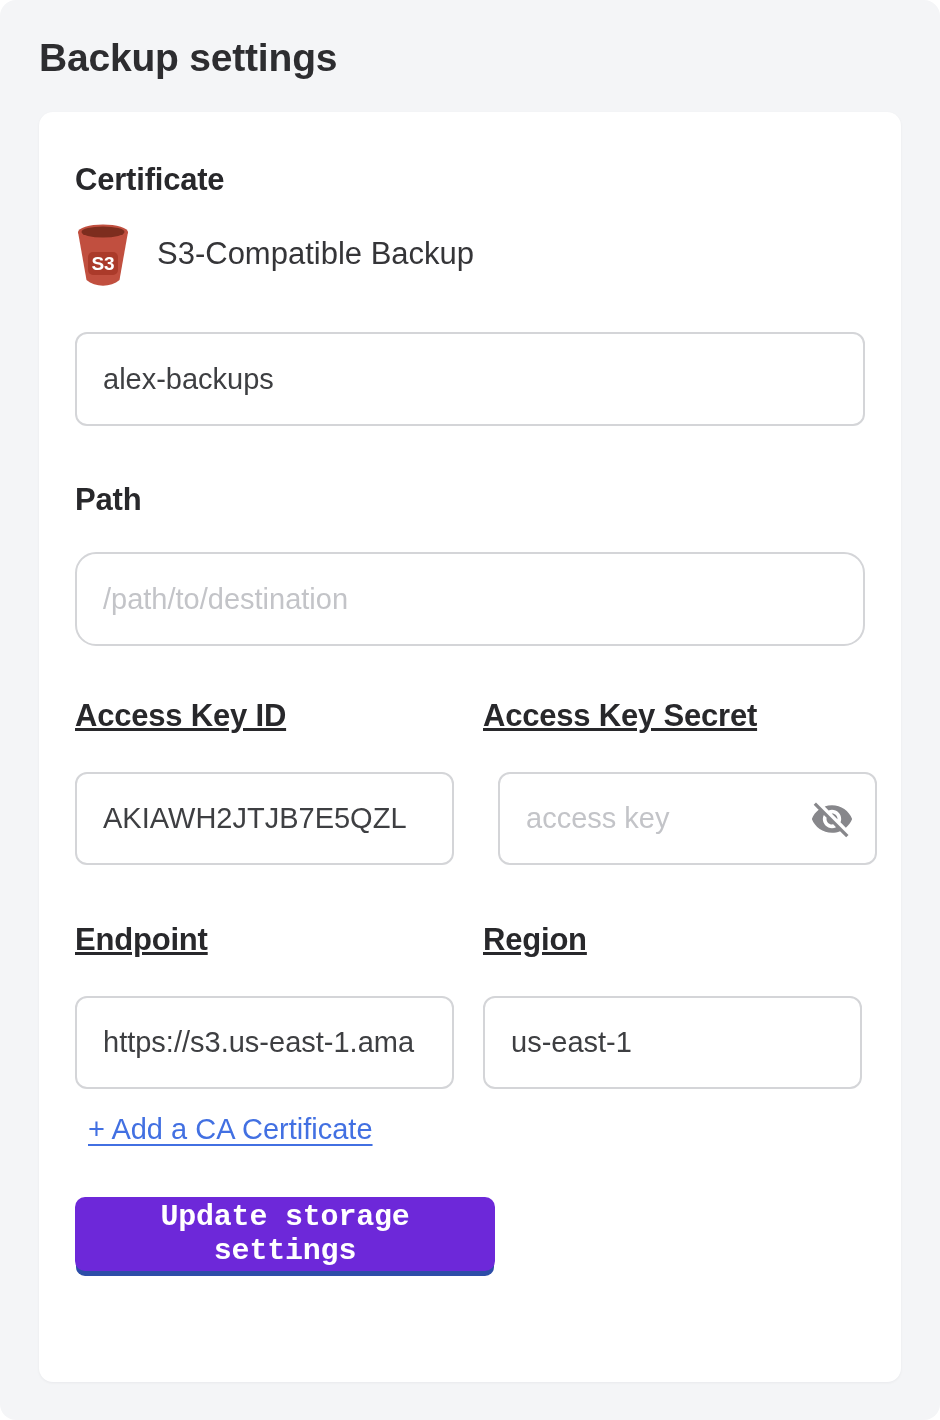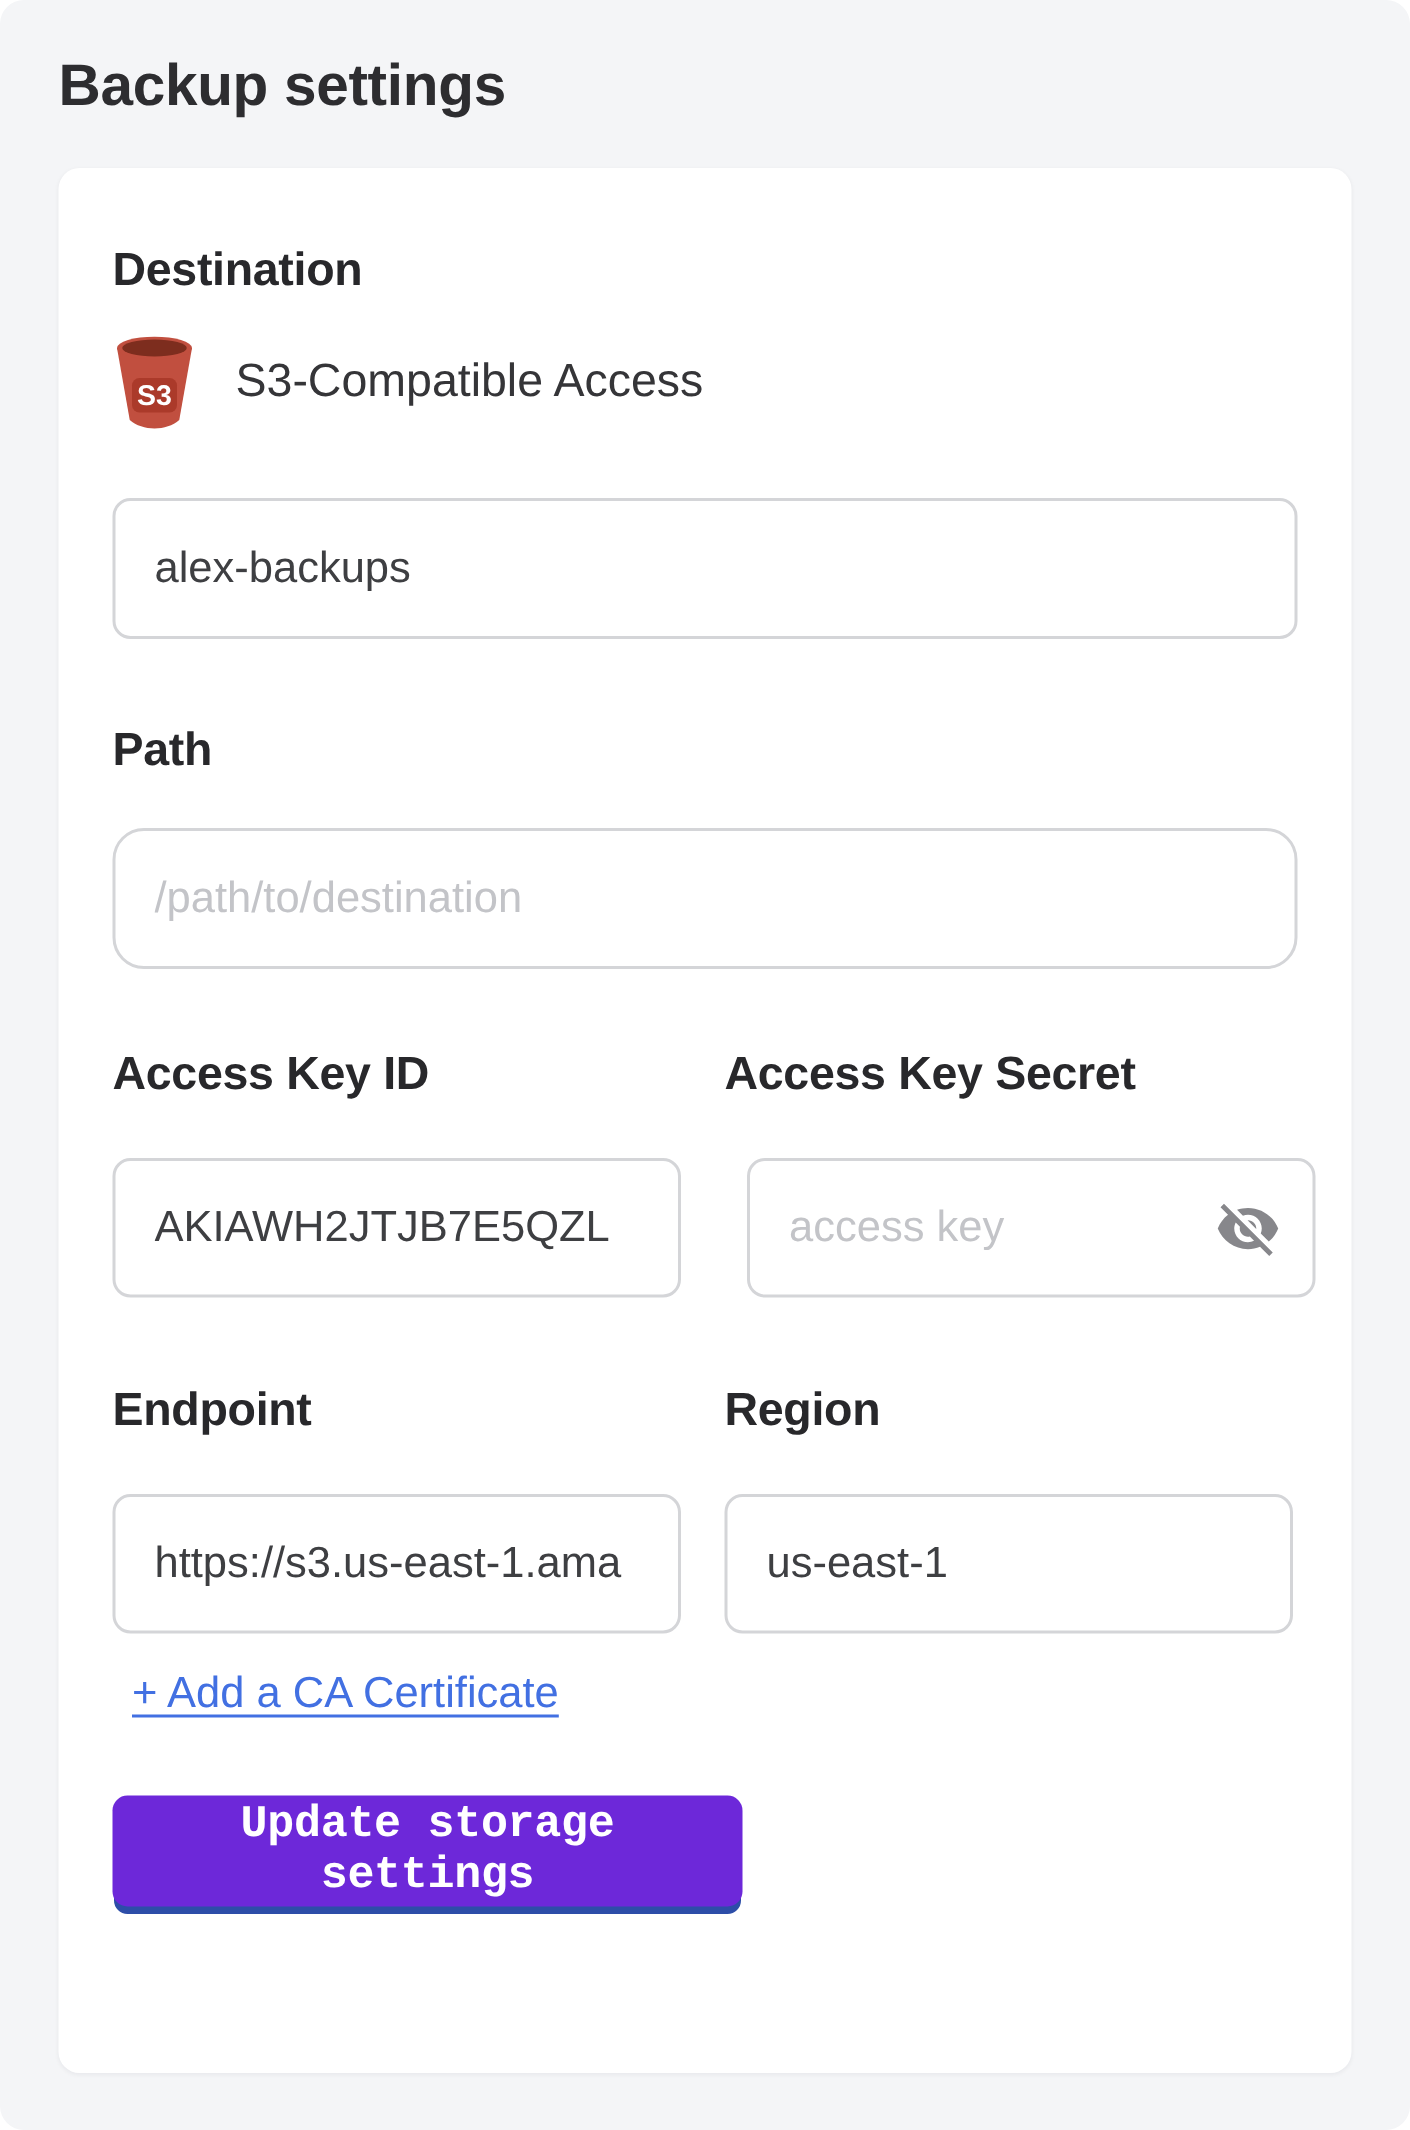--- a/index.html
+++ b/index.html
@@ -76,21 +76,21 @@
     overflow: hidden;
   }
   .text-input::placeholder { color: #c3c4c8; opacity: 1; }
   .mb-56 { margin-bottom: 56px; }
   .mb-52 { margin-bottom: 52px; border-radius: 21px; }
   .two-col {
     display: grid;
     grid-template-columns: 379px 379px;
     column-gap: 29px;
   }
-  .two-col .section-label { margin-bottom: 38px; }
+  .two-col .section-label { margin-bottom: 38px; text-decoration: underline; }
   .two-col .text-input { width: 379px; height: 93px; }
   .row-gap-57 { margin-bottom: 57px; gap: 44px; }
   .row-gap-22 { margin-bottom: 22px; }
   .secret-wrap { position: relative; width: 379px; }
   .secret-wrap .text-input { padding-right: 92px; }
   .eye-btn {
     position: absolute;
     right: 22px;
     top: 50%;
     transform: translateY(-50%);
@@ -132,33 +132,33 @@
 </style>
 </head>
 <body>
 
 <div class="page">
 
   <h1 class="page-title">Backup settings</h1>
 
   <div class="card">
 
-    <div class="section-label dest-label">Destination</div>
+    <div class="section-label dest-label">Certificate</div>
 
     <div class="s3-row">
       <span class="s3-icon">
         <svg width="56" height="64" viewBox="0 0 56 64" aria-hidden="true">
           <path d="M3 10 L11.5 58 C20 65.5 36 65.5 44.5 58 L53 10 Z" fill="#c14f3f"></path>
           <ellipse cx="28" cy="10" rx="25" ry="7.5" fill="#c14f3f"></ellipse>
           <ellipse cx="28" cy="10" rx="21.5" ry="5.6" fill="#7d2d1e"></ellipse>
           <rect x="13" y="30" width="30" height="23" rx="5" fill="#ab3a2a"></rect>
           <text x="28" y="48" text-anchor="middle" font-family="Liberation Sans, DejaVu Sans, sans-serif" font-size="19" font-weight="bold" fill="#ffffff">S3</text>
         </svg>
       </span>
-      <span class="s3-text">S3-Compatible Access</span>
+      <span class="s3-text">S3-Compatible Backup</span>
     </div>
 
     <input class="text-input mb-56" type="text" value="alex-backups" style="">
 
     <div class="section-label field-label">Path</div>
     <input class="text-input mb-52" type="text" placeholder="/path/to/destination" style="">
 
     <div class="two-col">
       <div class="section-label">Access Key ID</div>
       <div class="section-label">Access Key Secret</div>

